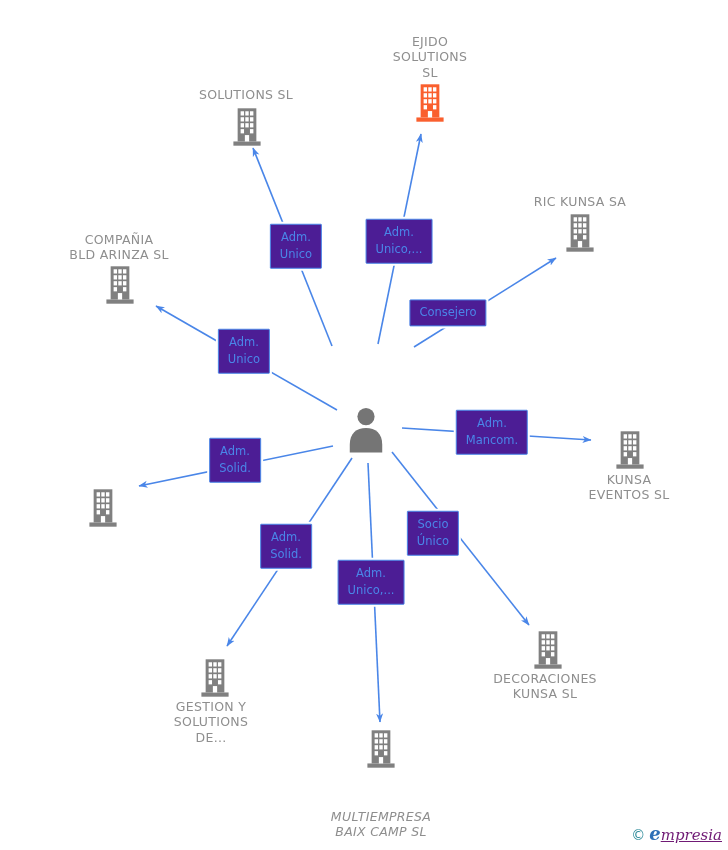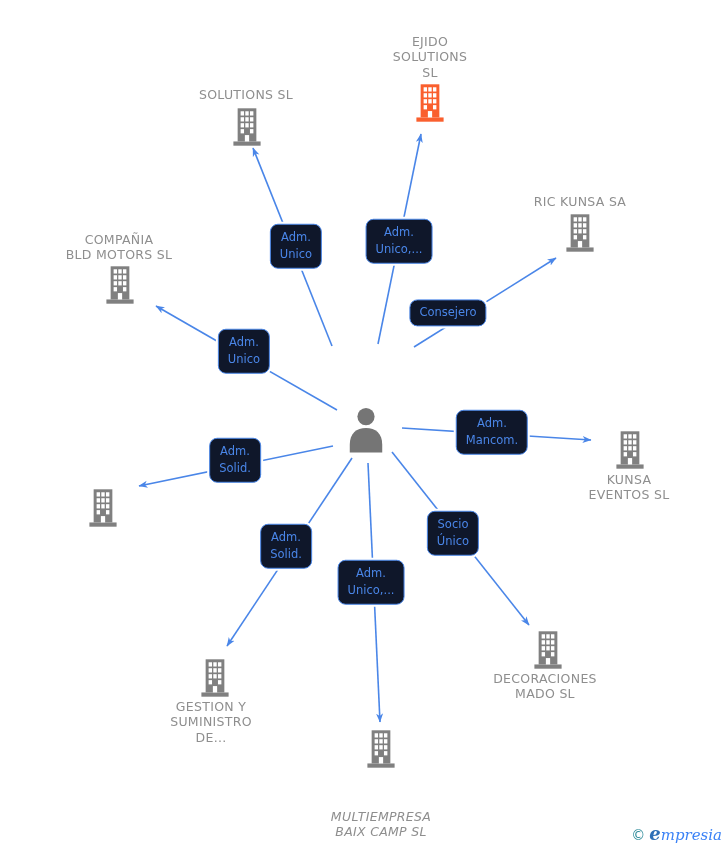--- a/index.html
+++ b/index.html
@@ -23,23 +23,23 @@
     letter-spacing:.3px;
     width:150px;
   }
   .node-icon{
     position:absolute;
     display:block;
   }
   .edge-label{
     position:absolute;
     transform:translate(-50%,-50%);
-    background:#0f172a;
+    background:#4c1d95;
     border:1px solid #4a86e8;
-    border-radius:8px;
+    border-radius:1px;
     color:#4a86e8;
     font-size:11.5px;
     line-height:1.5;
     padding:4px 9px;
     text-align:center;
     white-space:pre-line;
     box-shadow:0 0 0 2px #ffffff;
   }
   .person-name{
     position:absolute;
@@ -52,21 +52,21 @@
     width:130px;
   }
   #brand{
     position:absolute;
     right:6px;bottom:6px;
     font-size:15px;
     display:flex;align-items:baseline;gap:4px;
   }
   #brand .copy{color:#2e8b9a;font-size:14px;}
   #brand .b1{color:#2d6fb7;font-style:italic;font-family:"DejaVu Serif","Liberation Serif",serif;font-size:18px;font-weight:bold;}
-  #brand .b2{color:#3b82f6;font-style:italic;font-family:"DejaVu Serif","Liberation Serif",serif;font-size:15px;}
+  #brand .b2{color:#701a75;font-style:italic;font-family:"DejaVu Serif","Liberation Serif",serif;font-size:15px;text-decoration:underline;}
 </style>
 </head>
 <body>
 
 <div id="stage">
 
   <svg width="0" height="0" style="position:absolute" aria-hidden="true">
     <defs>
       <symbol id="bld" viewBox="0 0 40 44">
         <rect x="4" y="39" width="32" height="5" fill="currentColor"></rect>
@@ -137,51 +137,51 @@
   <svg class="node-icon" style="left:531px;top:631px;color:#808080" width="34" height="38">
       <use href="#bld"></use>
     </svg>
 
   <div class="node-label" style="left:246px;top:95px;">SOLUTIONS  SL</div>
   <div class="node-label" style="left:430px;top:57px;">EJIDO
 SOLUTIONS
 SL</div>
   <div class="node-label" style="left:580px;top:202px;">RIC KUNSA SA</div>
   <div class="node-label" style="left:119px;top:247px;">COMPAÑIA
-BLD MOTORS SL</div>
+BLD ARINZA SL</div>
   <div class="node-label" style="left:629px;top:487px;">KUNSA
 EVENTOS SL</div>
   <div class="node-label" style="left:211px;top:722px;">GESTION Y
-SUMINISTRO
+SOLUTIONS
 DE...</div>
   <div class="node-label" style="left:381px;top:824px;font-style:italic;">MULTIEMPRESA
 BAIX CAMP  SL</div>
   <div class="node-label" style="left:545px;top:686px;">DECORACIONES
-MADO  SL</div>
+KUNSA  SL</div>
 
   <svg class="node-icon" style="left:345px;top:406px;color:#757575" width="42" height="47">
       <use href="#prsn"></use>
     </svg>
 
   <div class="edge-label" style="left:296px;top:246px;">Adm.
 Unico</div>
   <div class="edge-label" style="left:399px;top:241px;">Adm.
 Unico,...</div>
   <div class="edge-label" style="left:448px;top:313px;">Consejero</div>
   <div class="edge-label" style="left:244px;top:351px;">Adm.
 Unico</div>
   <div class="edge-label" style="left:492px;top:432px;">Adm.
 Mancom.</div>
   <div class="edge-label" style="left:235px;top:460px;">Adm.
 Solid.</div>
   <div class="edge-label" style="left:286px;top:546px;">Adm.
 Solid.</div>
   <div class="edge-label" style="left:371px;top:582px;">Adm.
 Unico,...</div>
-  <div class="edge-label" style="left:453px;top:533px;">Socio
+  <div class="edge-label" style="left:433px;top:533px;">Socio
 Único</div>
 
   <div id="brand">
     <span class="copy">©</span>
     <span>
       <span class="b1">e</span><span class="b2">mpresia</span>
     </span>
   </div>
 
 </div>

